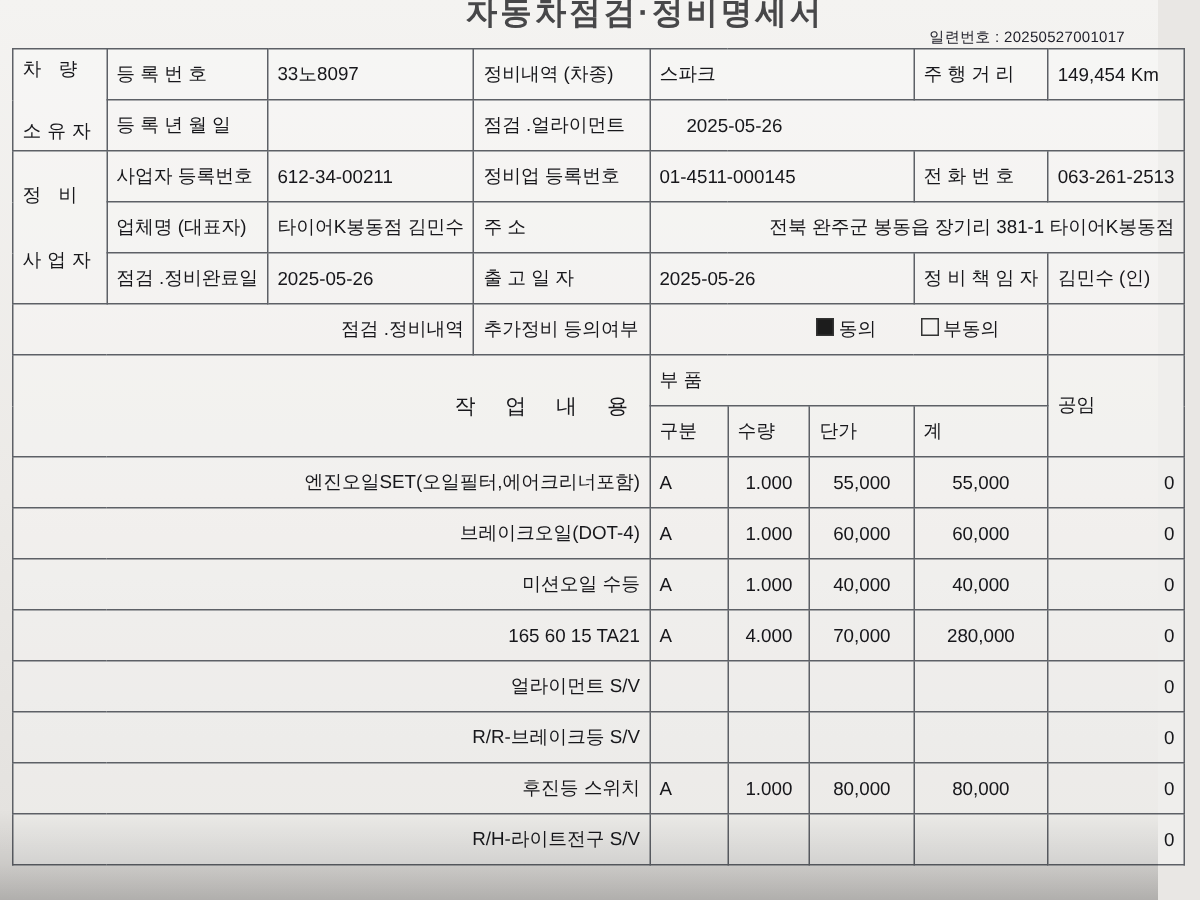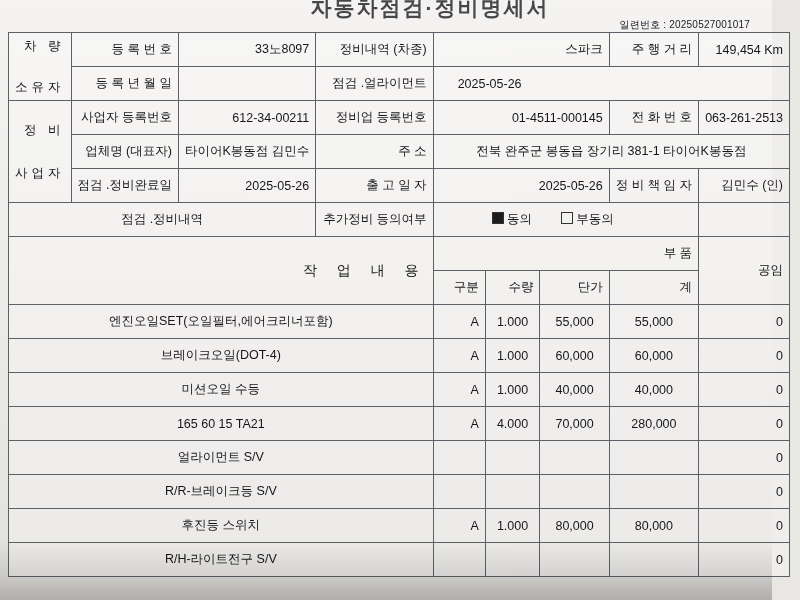--- a/index.html
+++ b/index.html
@@ -35,24 +35,24 @@
     background:rgba(255,255,255,0.30);
   }
   table.doc td{
     border:1px solid #5d6066;
     padding:3px 6px;
     height:27px;
     vertical-align:middle;
     color:#17171b;
     white-space:nowrap;
   }
-  .lbl-c{text-align:right;letter-spacing:4px;}
-  .c{text-align:right;}
+  .lbl-c{text-align:left;letter-spacing:4px;}
+  .c{text-align:left;}
   .r{text-align:center;}
-  .l{text-align:center;}
+  .l{text-align:right;}
   .wrap{white-space:normal;line-height:1.25;}
   .sec-title{text-align:right;letter-spacing:8px;font-size:14px;}
   .chk{display:inline-block;margin-right:26px;}
   .box-f{display:inline-block;width:10px;height:10px;border:1px solid #333;background:#1c1c1c;vertical-align:-1px;margin-right:3px;}
   .box-e{display:inline-block;width:10px;height:10px;border:1px solid #333;background:transparent;vertical-align:-1px;margin-right:3px;}
   .zero{text-align:right;padding-right:6px;}
   .tall{height:40px;}
 </style>
 </head>
 <body>

